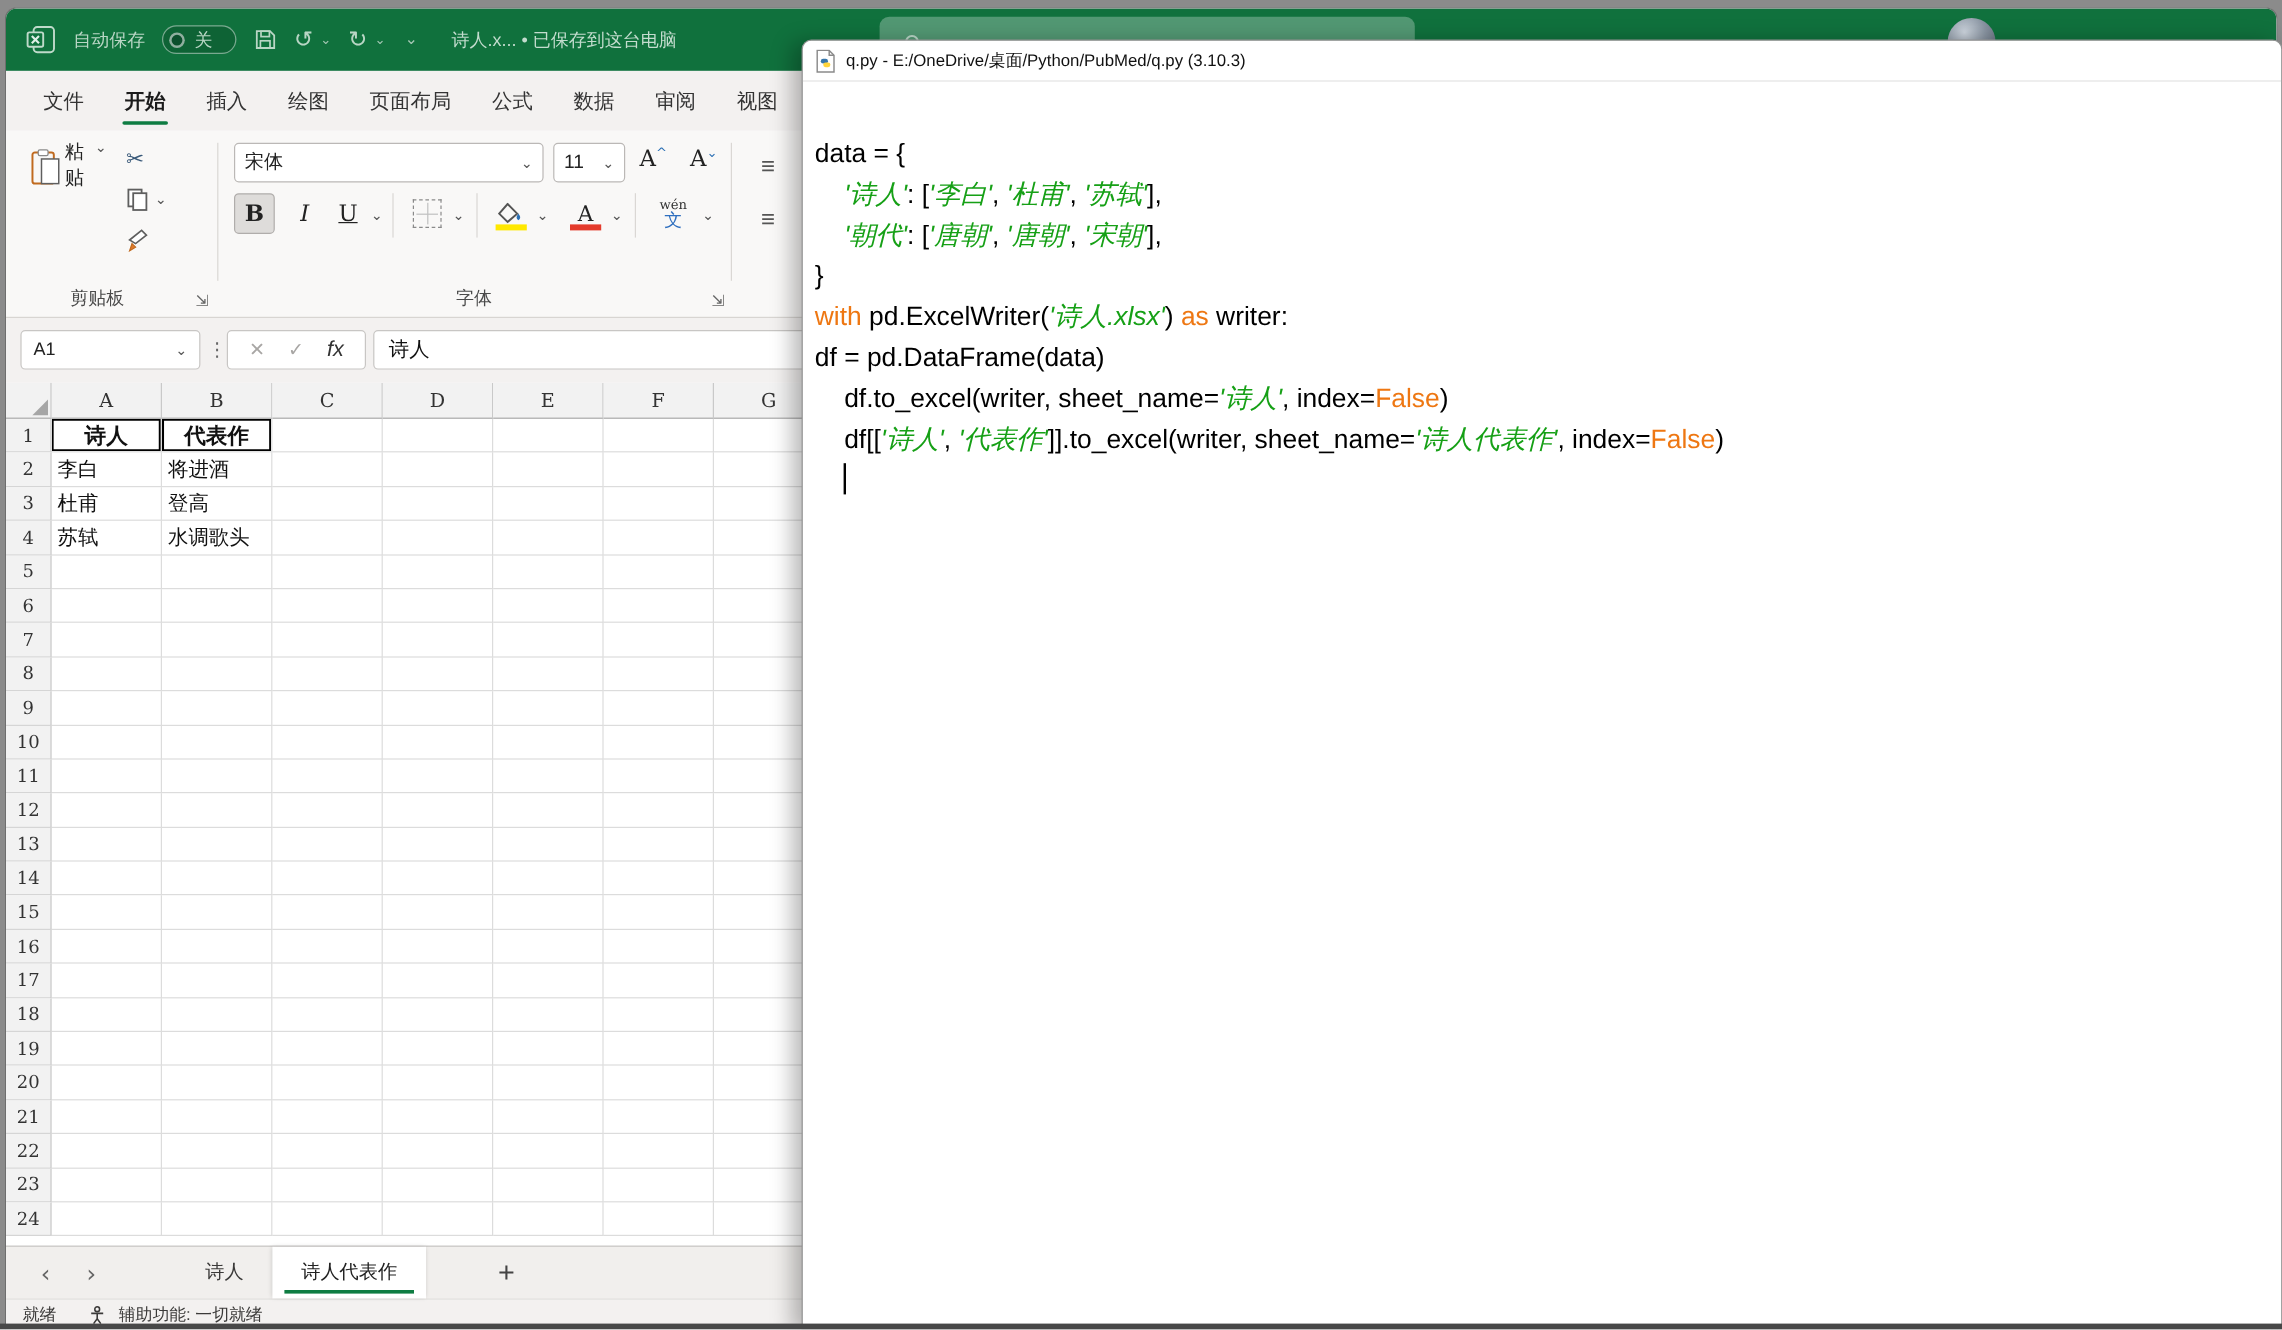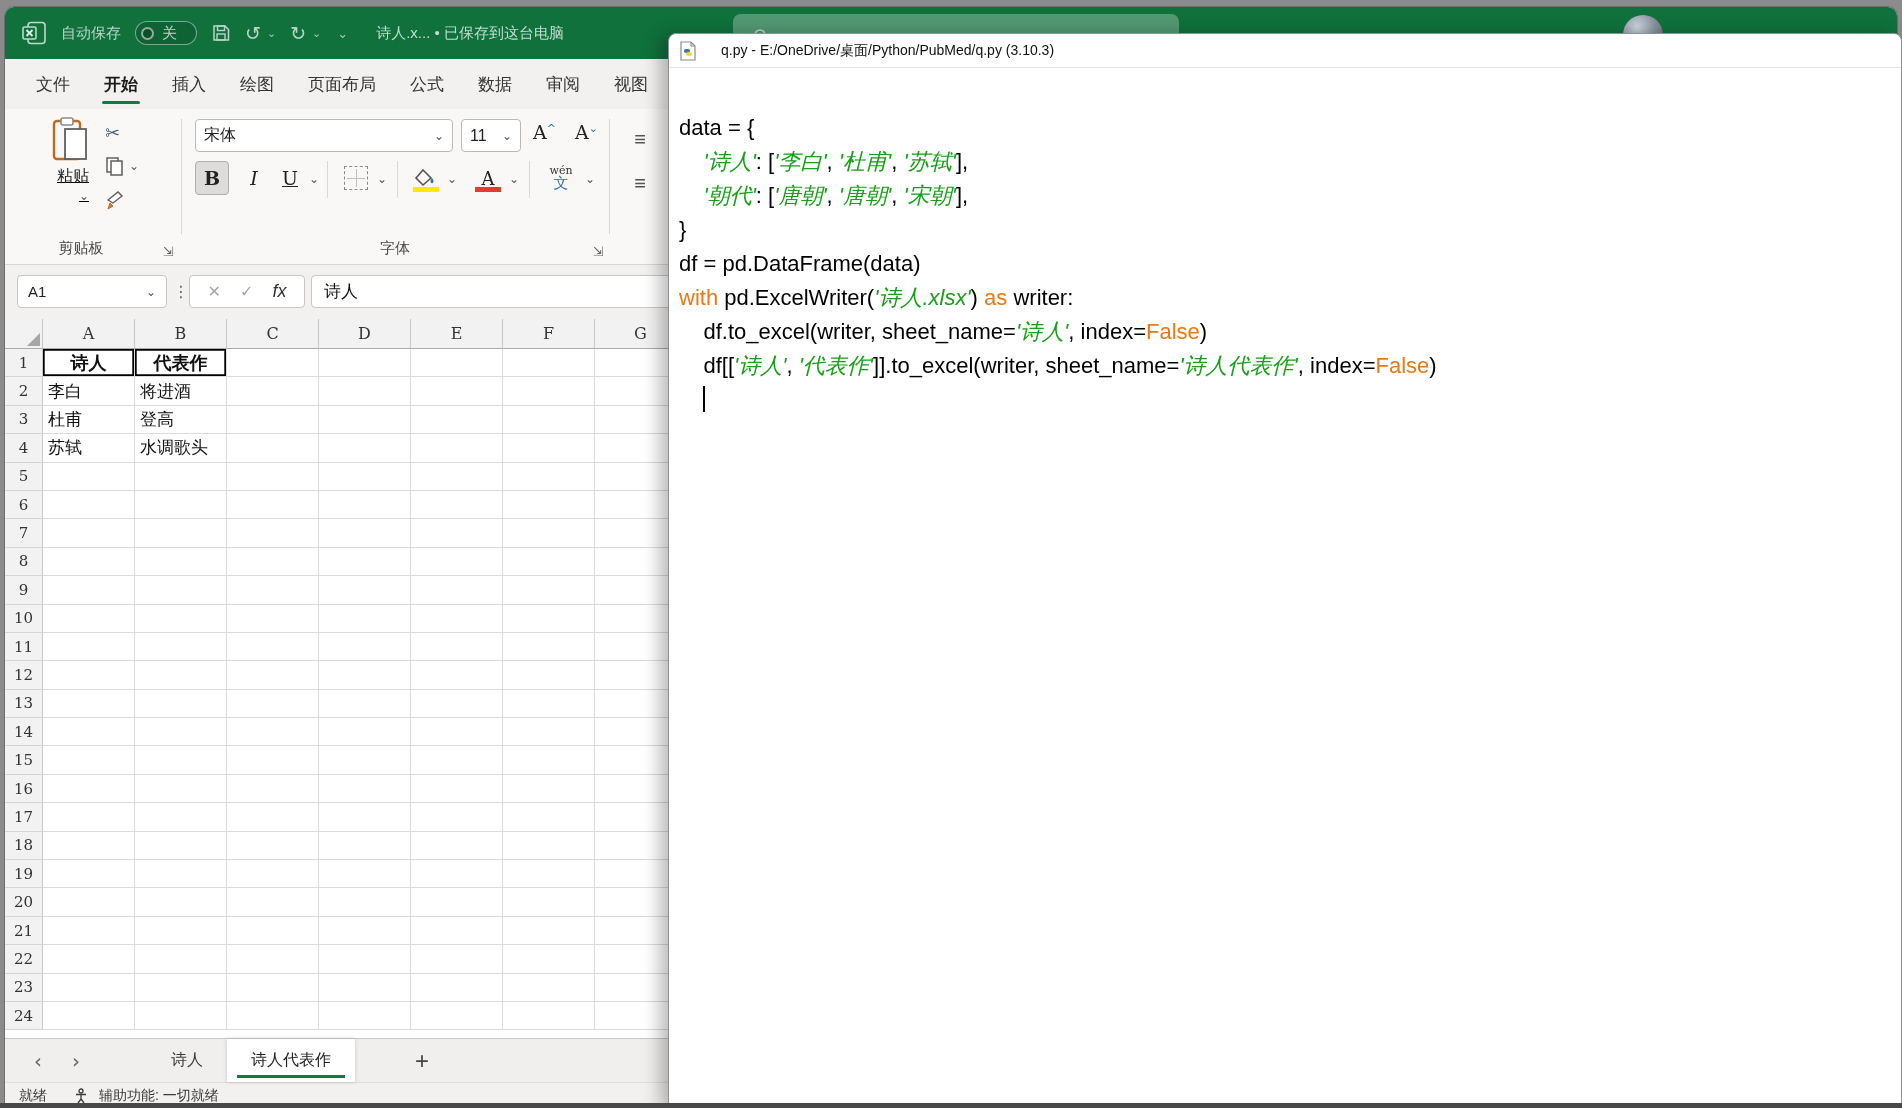--- a/index.html
+++ b/index.html
@@ -29,22 +29,22 @@
   .xl-tabrow{height:50px;background:#F3F1F0;display:flex;align-items:center;padding-left:14px;flex:0 0 auto;}
   .xl-tab{position:relative;height:100%;display:flex;align-items:center;padding:0 17px;font-size:17px;color:#333;font-family:Liberation Serif, serif;}
   .xl-tab.active{font-weight:bold;color:#1b1b1b;}
   .xl-tab.active::after{content:"";position:absolute;left:15px;right:15px;bottom:5px;height:3px;
       background:#0E7C42;border-radius:2px;}
 
   .xl-ribbon{height:156px;background:#F9F8F7;border-bottom:1px solid #D8D5D2;position:relative;flex:0 0 auto;}
   .vdiv{position:absolute;top:10px;bottom:30px;width:1px;background:#DAD7D4;}
   .grp-label{position:absolute;bottom:6px;font-size:15px;color:#4a4a4a;text-align:center;}
   .launcher{position:absolute;bottom:5px;font-size:13px;color:#666;font-family:"DejaVu Sans",sans-serif;}
-  .paste-btn{position:absolute;left:20px;top:8px;width:64px;height:112px;display:flex;flex-direction:column;
-      align-items:flex-end;justify-content:flex-start;gap:3px;text-decoration:underline;}
+  .paste-btn{position:absolute;left:20px;top:8px;width:64px;height:112px;display:flex;flex-direction:row;
+      align-items:flex-start;justify-content:flex-start;gap:3px;}
   .paste-btn .lbl{font-size:16px;color:#222;}
   .chev{font-size:12px;color:#555;line-height:1;font-family:"DejaVu Sans",sans-serif;}
   .mini-col{position:absolute;left:100px;top:12px;display:flex;flex-direction:column;gap:12px;}
   .mini-row{display:flex;align-items:center;gap:5px;height:22px;}
   .cut-ic{font-size:18px;color:#3a5a7a;font-family:"DejaVu Sans",sans-serif;}
 
   .sel{position:absolute;background:#fff;border:1px solid #BBB8B6;border-radius:4px;
       display:flex;align-items:center;font-size:16px;color:#222;padding:0 8px;}
   .sel .chev{margin-left:auto;}
   .btn34{position:absolute;top:52px;width:34px;height:34px;display:flex;align-items:center;justify-content:center;
@@ -101,21 +101,21 @@
   .sheet-tab.active::after{content:"";position:absolute;left:10px;right:10px;bottom:4px;height:3px;background:#0E7C42;}
   .add-sheet{margin-left:60px;font-size:24px;color:#444;line-height:1;}
 
   .xl-status{height:26px;background:#F3F1F0;border-top:1px solid #E0DEDC;display:flex;align-items:center;
       gap:10px;padding-left:14px;font-size:14px;color:#3b3a39;flex:0 0 auto;}
 
   
   .idle{position:absolute;left:668px;top:33px;right:0;bottom:0;background:#fff;border:1px solid #919191;
       border-radius:8px 8px 0 0;box-shadow:-8px 2px 18px rgba(0,0,0,.28);z-index:2;overflow:hidden;
       display:flex;flex-direction:column;}
-  .idle-title{height:34px;display:flex;align-items:center;gap:24px;padding-left:10px;font-size:14px;color:#111;
+  .idle-title{height:34px;display:flex;align-items:center;gap:8px;padding-left:10px;font-size:14px;color:#111;
       border-bottom:1px solid #e3e3e3;flex:0 0 auto;}
   .idle-menu{height:34px;display:flex;align-items:center;padding-left:6px;font-size:16px;color:#111;
       border-bottom:1px solid #9f9f9f;flex:0 0 auto;}
   .idle-menu .mi{padding:0 11px;}
   .idle-menu u{text-underline-offset:3px;}
   .idle-code{flex:1;padding:9px 0 0 10px;font-size:22px;line-height:34px;color:#000;}
   .code-line{white-space:pre;min-height:34px;}
   .k{color:var(--c-k,#ee7712);}
   .s{color:var(--c-s,#16a016);font-style:italic;}
   .p{color:var(--c-p,#000);}
@@ -558,21 +558,21 @@
         <rect x="7" y="11" width="6" height="4" rx="2" fill="#ffd43b"></rect>
       </svg>
       <span>q.py - E:/OneDrive/桌面/Python/PubMed/q.py (3.10.3)</span>
     </div>
     <div class="idle-code" id="idle-code">
         <div class="code-line"></div>
         <div class="code-line"><span class="p">data = {</span></div>
         <div class="code-line"><span class="p">    </span><span class="s">'诗人'</span><span class="p">: [</span><span class="s">'李白'</span><span class="p">, </span><span class="s">'杜甫'</span><span class="p">, </span><span class="s">'苏轼'</span><span class="p">],</span></div>
         <div class="code-line"><span class="p">    </span><span class="s">'朝代'</span><span class="p">: [</span><span class="s">'唐朝'</span><span class="p">, </span><span class="s">'唐朝'</span><span class="p">, </span><span class="s">'宋朝'</span><span class="p">],</span></div>
         <div class="code-line"><span class="p">}</span></div>
+        <div class="code-line"><span class="k">with</span><span class="p"> pd.ExcelWriter(</span><span class="s">'诗人.xlsx'</span><span class="p">) </span><span class="k">as</span><span class="p"> writer:</span></div>
         <div class="code-line"><span class="p">df = pd.DataFrame(data)</span></div>
-        <div class="code-line"><span class="k">with</span><span class="p"> pd.ExcelWriter(</span><span class="s">'诗人.xlsx'</span><span class="p">) </span><span class="k">as</span><span class="p"> writer:</span></div>
         <div class="code-line"><span class="p">    df.to_excel(writer, sheet_name=</span><span class="s">'诗人'</span><span class="p">, index=</span><span class="k">False</span><span class="p">)</span></div>
         <div class="code-line"><span class="p">    df[[</span><span class="s">'诗人'</span><span class="p">, </span><span class="s">'代表作'</span><span class="p">]].to_excel(writer, sheet_name=</span><span class="s">'诗人代表作'</span><span class="p">, index=</span><span class="k">False</span><span class="p">)</span></div>
         <div class="code-line"><span class="p">    </span><span class="caret"></span></div>
       </div>
   </div>
 
 </div>
 
 </body></html>

